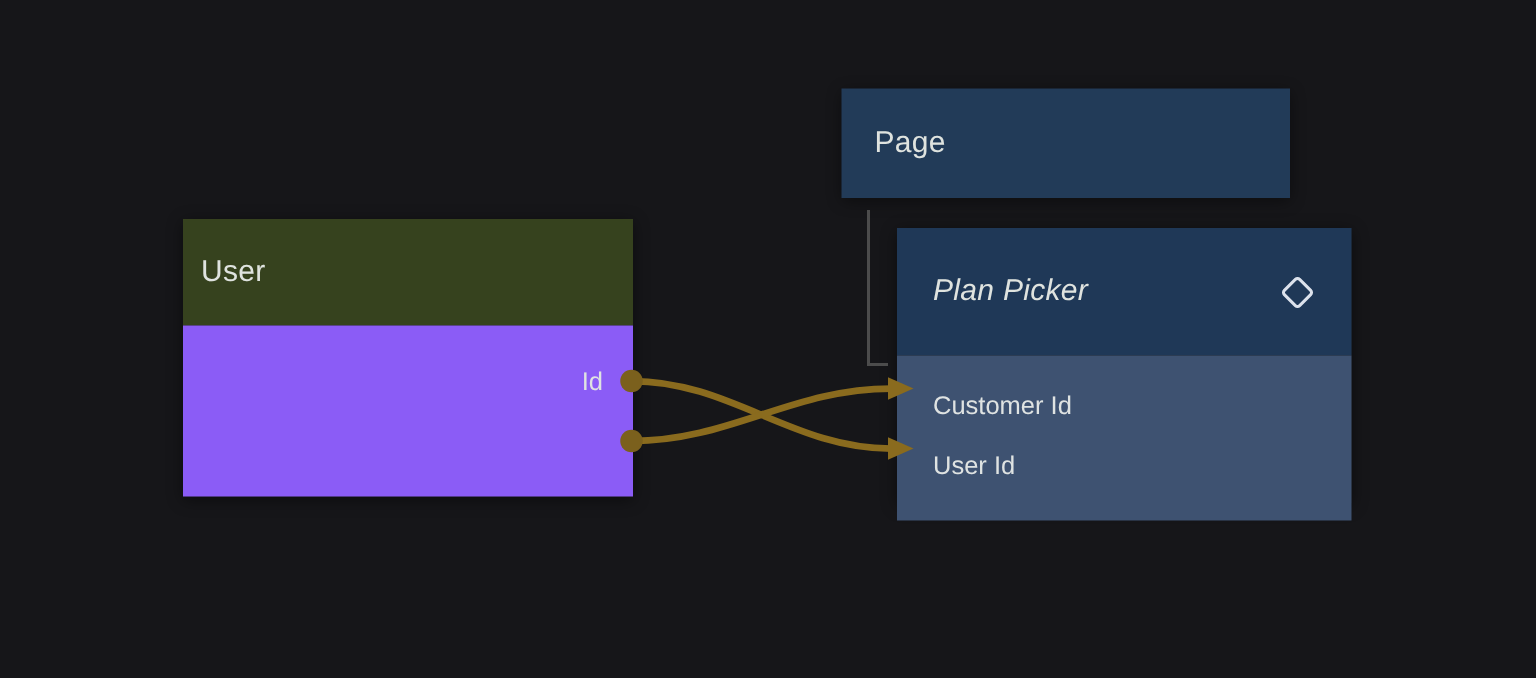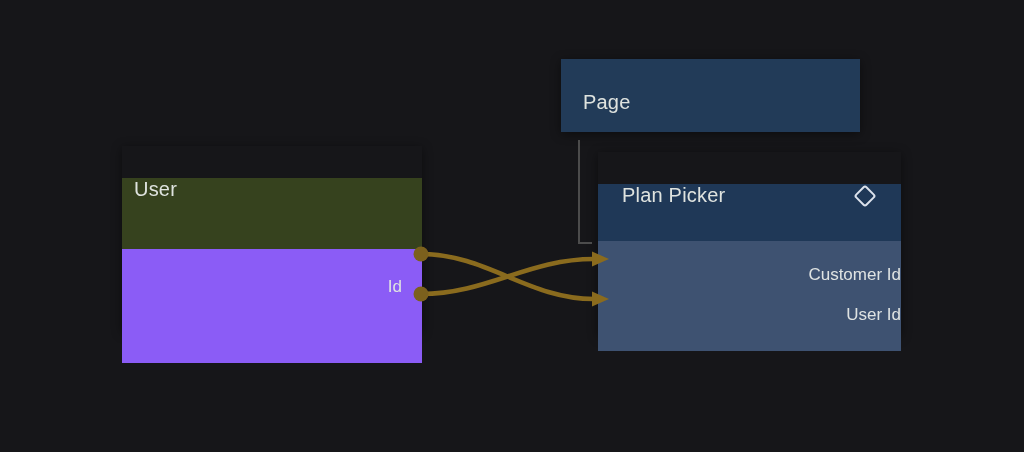--- a/index.html
+++ b/index.html
@@ -13,56 +13,56 @@
     height: 452px;
     background: #161619;
     overflow: hidden;
   }
   .node {
     position: absolute;
     box-shadow: 0 2px 10px rgba(0,0,0,0.45);
   }
   .node-header {
     display: flex;
+    align-items: center;
     justify-content: space-between;
     padding: 0 24px;
     box-sizing: border-box;
     height: 71px;
-    margin-top: 32px;
   }
   .node-title {
     font-size: 20px;
     letter-spacing: 0.2px;
     color: #dfe3df;
   }
   .node-body {
     box-sizing: border-box;
   }
   .field-row {
     height: 40px;
     display: flex;
     align-items: center;
     font-size: 17px;
     color: #dfe3e2;
     box-sizing: border-box;
   }
   .field-row.out { justify-content: flex-end; padding-right: 20px; }
-  .field-row.in  { justify-content: flex-end; padding-left: 24px; }
+  .field-row.in  { justify-content: flex-start; padding-left: 24px; }
 
   
   .node-user { left: 122px; top: 146px; width: 300px; height: 185px; }
   .node-user .node-body { padding-top: 18px; height: 114px; }
 
   
   .node-page { left: 561px; top: 59px; width: 299px; height: 73px; }
   .node-page .node-header { height: 73px; padding: 0 22px; }
 
   
   .node-plan { left: 598px; top: 152px; width: 303px; height: 183px; }
-  .node-plan .node-header { height: 57px; }
+  .node-plan .node-header { height: 85px; font-style: italic; }
   .node-plan .node-body { padding-top: 14px; height: 110px; }
 
   .diamond-icon { display: block; }
 
   svg.wire-layer {
     position: absolute;
     left: 0; top: 0;
     width: 1024px;
     height: 452px;
     pointer-events: none;

